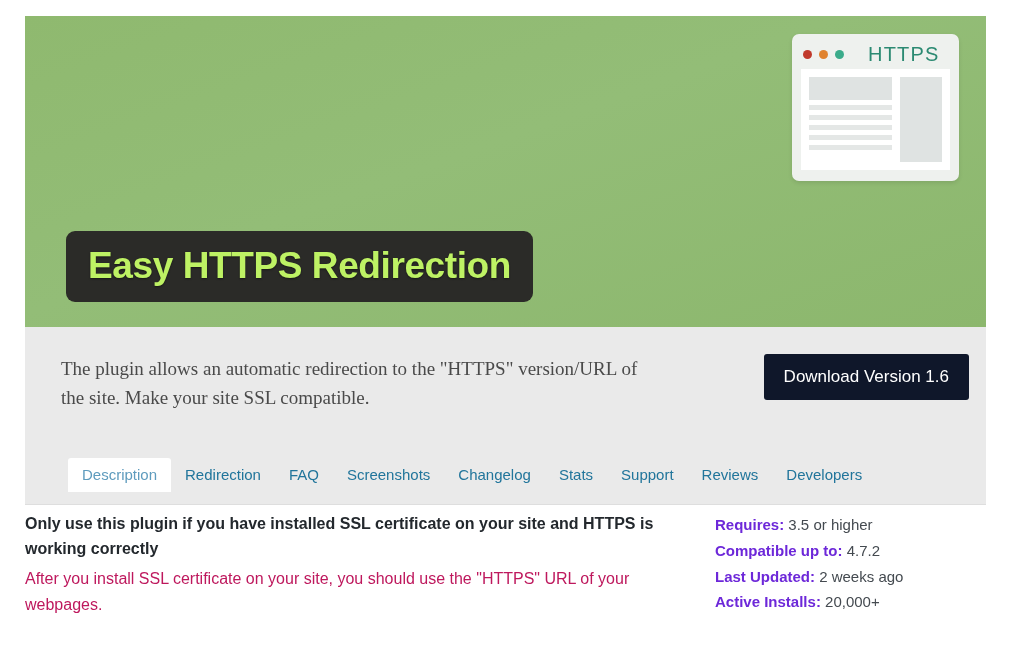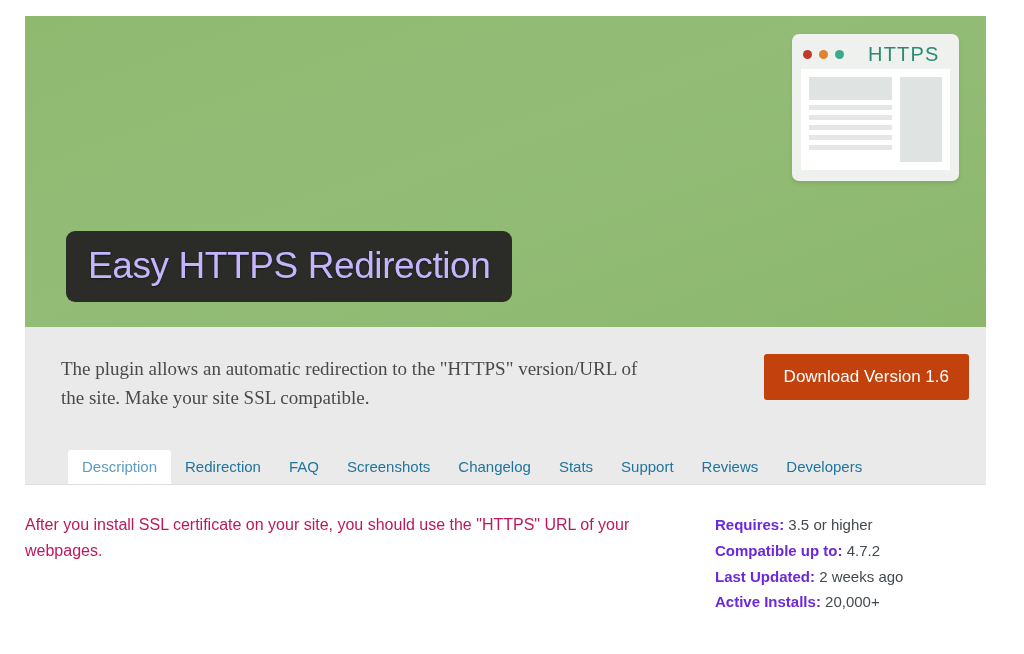--- a/index.html
+++ b/index.html
@@ -37,23 +37,23 @@
   }
 
   .banner-title-wrap {
     position: absolute;
     left: 41px;
     bottom: 25px;
   }
   .banner-title {
     display: inline-block;
     background: #2b2b28;
-    color: #c4b5fd;
+    color: #bef264;
     font-size: 37px;
-    font-weight: normal;
+    font-weight: bold;
     letter-spacing: -0.4px;
     line-height: 1;
     padding: 16px 22px 18px 22px;
     border-radius: 9px;
     text-shadow: 0 1px 2px rgba(0,0,0,0.45);
     white-space: nowrap;
   }
 
   
   .browser-mock {
@@ -93,56 +93,56 @@
   }
   .mock-col-main { flex: 1 1 auto; display: flex; flex-direction: column; gap: 5px; }
   .mock-block-hero { height: 23px; background: #dfe3e2; }
   .mock-line { height: 5px; background: #e4e7e6; }
   .mock-col-side { width: 42px; background: #dfe3e2; }
 
   
   .header-meta {
     position: relative;
     background: #eaeaea;
-    height: 158px;
+    height: 178px;
     border-bottom: 1px solid #dedede;
   }
 
   .plugin-desc {
     position: absolute;
     left: 36px;
     top: 28px;
     width: 600px;
     color: #4a4a4a;
     font-family: "Liberation Serif", serif;
     font-size: 19px;
     line-height: 1.5;
   }
 
   .download-button {
     position: absolute;
     right: 17px;
     top: 27px;
-    background: #c2410c;
+    background: #0f172a;
     color: #ffffff;
     font-size: 17px;
     padding: 14px 20px 15px 20px;
     border: none;
     border-radius: 3px;
     cursor: pointer;
     font-family: "Liberation Sans", sans-serif;
     white-space: nowrap;
     line-height: 1;
   }
 
   
   .tabs {
     position: absolute;
     left: 43px;
-    bottom: 0;
+    bottom: 12px;
     display: flex;
     align-items: flex-end;
   }
   .tab {
     font-size: 15px;
     color: #21759b;
     padding: 9px 14px 10px 14px;
     cursor: pointer;
     white-space: nowrap;
     line-height: 1;
@@ -243,20 +243,21 @@
         <div class="tab">Stats</div>
         <div class="tab">Support</div>
         <div class="tab">Reviews</div>
         <div class="tab">Developers</div>
       </div>
     </div>
   </div>
 
   <div class="content">
     <div class="content-main">
+      <p class="c-heading">Only use this plugin if you have installed SSL certificate on your site and HTTPS is working correctly</p>
       <p class="c-para">After you install SSL certificate on your site, you should use the "HTTPS" URL of your webpages.</p>
     </div>
     <div class="content-side">
       <div class="meta-row">
         <b>Requires:</b>
         <span>3.5 or higher</span>
       </div>
       <div class="meta-row">
         <b>Compatible up to:</b>
         <span>4.7.2</span>

